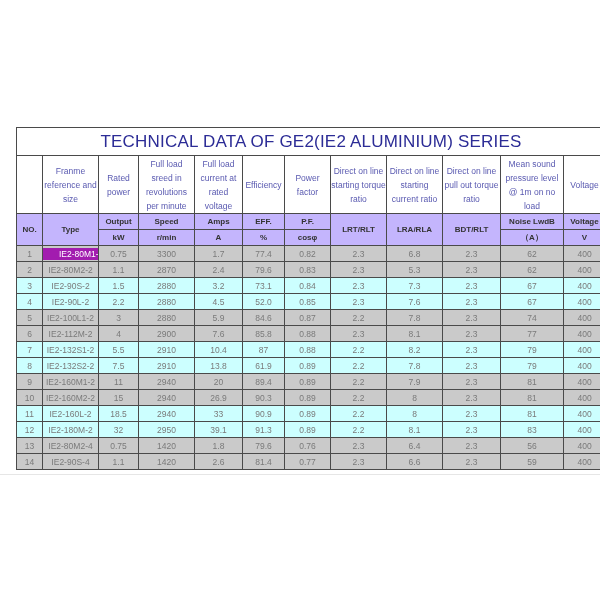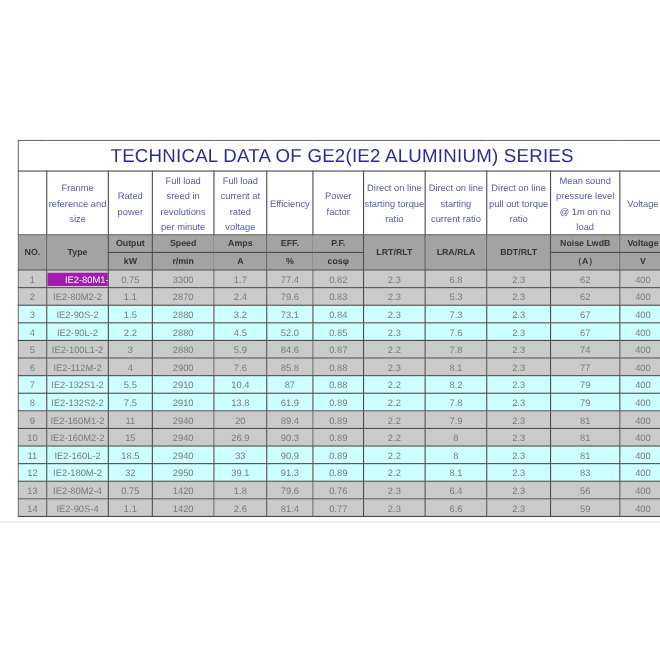--- a/index.html
+++ b/index.html
@@ -2,21 +2,21 @@
 <html><head>
 <meta charset="utf-8">
 <style>
   html, body { margin:0; padding:0; background:#ffffff; }
   body { width:600px; height:600px; position:relative; overflow:hidden; font-family:"Liberation Sans", sans-serif; }
   .clip { position:absolute; left:16px; top:127px; width:591px; height:347px; overflow:hidden; }
   table.tech { border-collapse:collapse; table-layout:fixed; width:589px; }
   table.tech td { border:1px solid #4a4a4a; text-align:center; vertical-align:middle; padding:0; overflow:hidden; white-space:nowrap; }
   .title-cell { height:27px; font-size:17px; color:#2c2c96; letter-spacing:0.2px; background:#fff; }
   .desc td { height:57px; font-size:8.5px; color:#5959b0; line-height:14px; white-space:normal !important; background:#fff; }
-  .unit td { font-size:8px; font-weight:bold; color:#333; height:15px; background:#a3a3a3; }
+  .unit td { font-size:8px; font-weight:bold; color:#333; height:15px; background:#c4b5fd; }
   .data td { font-size:8.5px; color:#7a7a7a; height:15px; }
   .data.gray td { background:#cacaca; }
   .data.cyan td { background:#ccffff; }
   .sel { background:#a21caf; color:#fff; padding:1px 16px; }
   .bottom-line { position:absolute; left:0; top:474px; width:600px; height:1px; background:#e6e6e6; }
 </style>
 </head>
 <body>
 
 <div class="clip">

